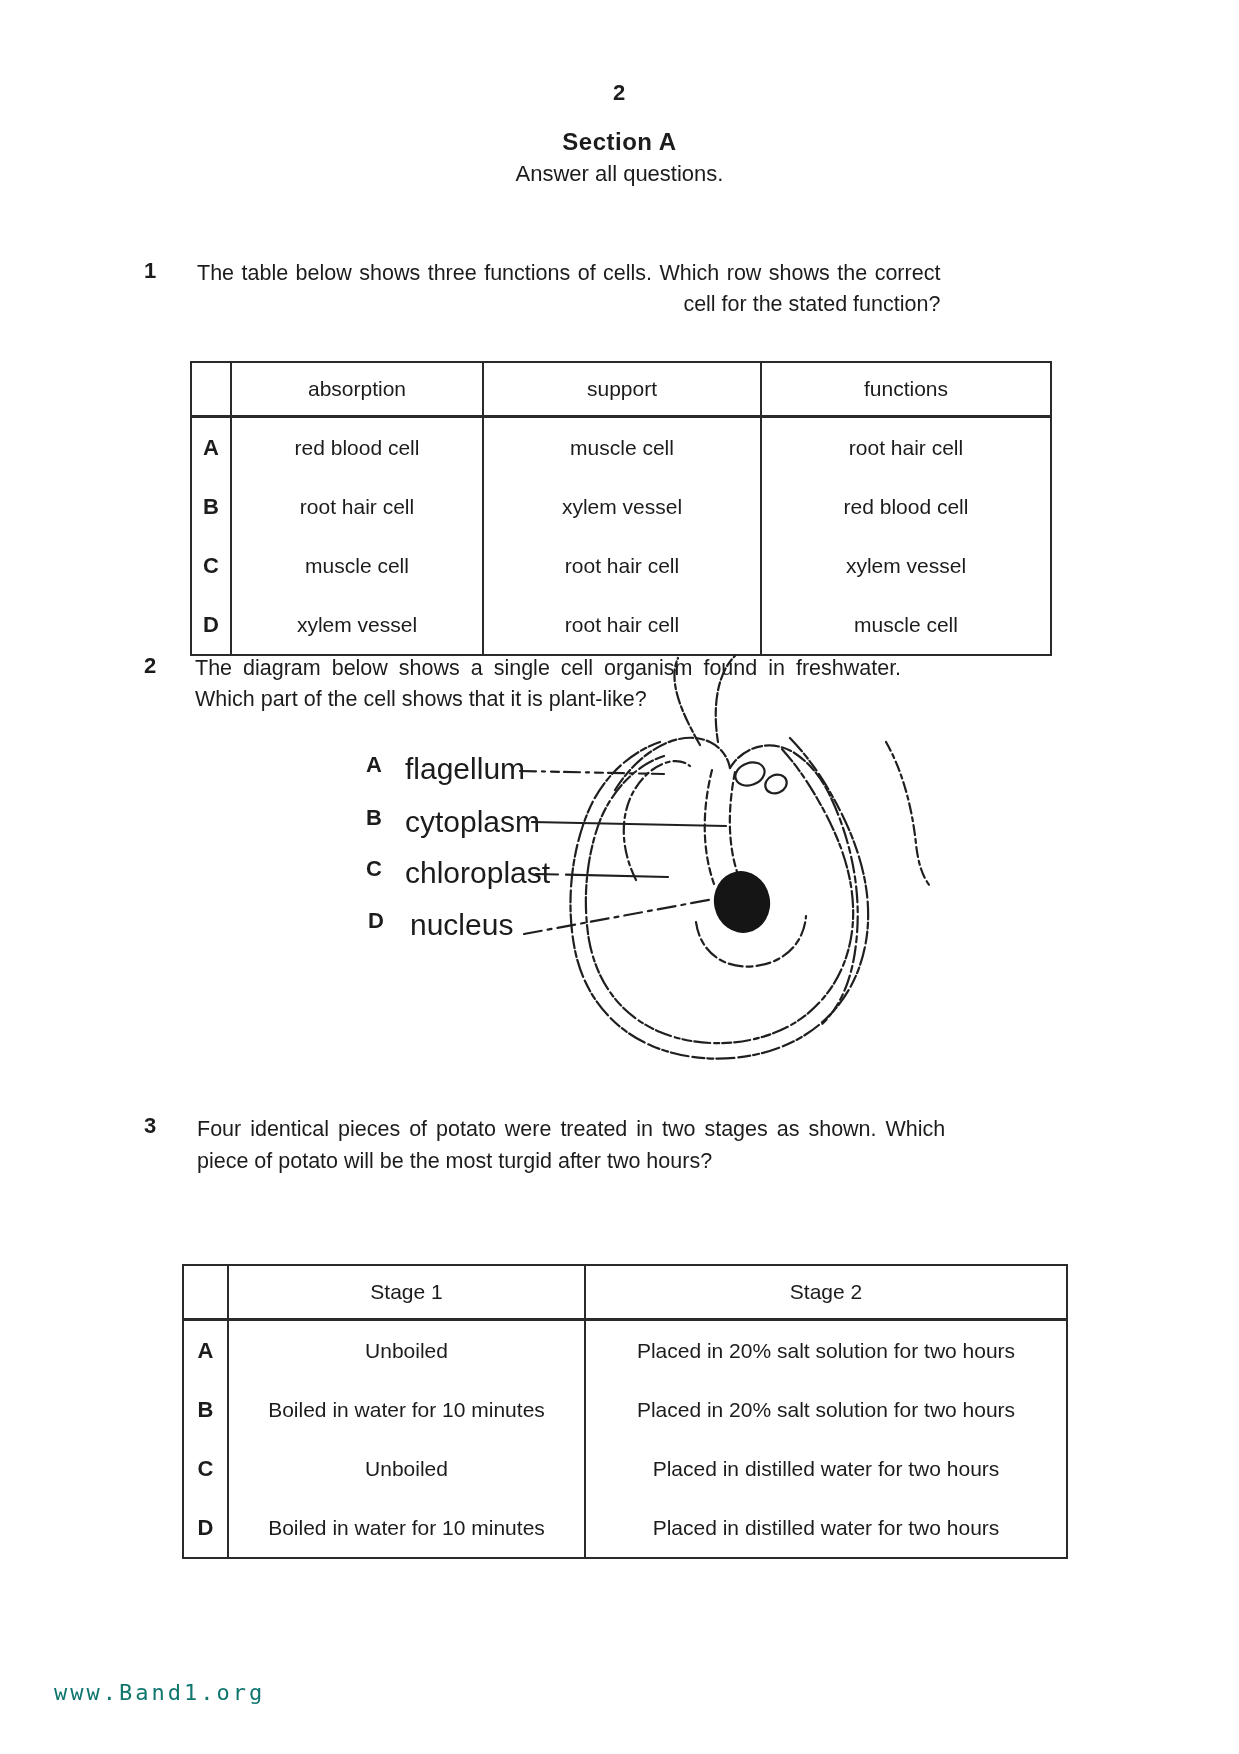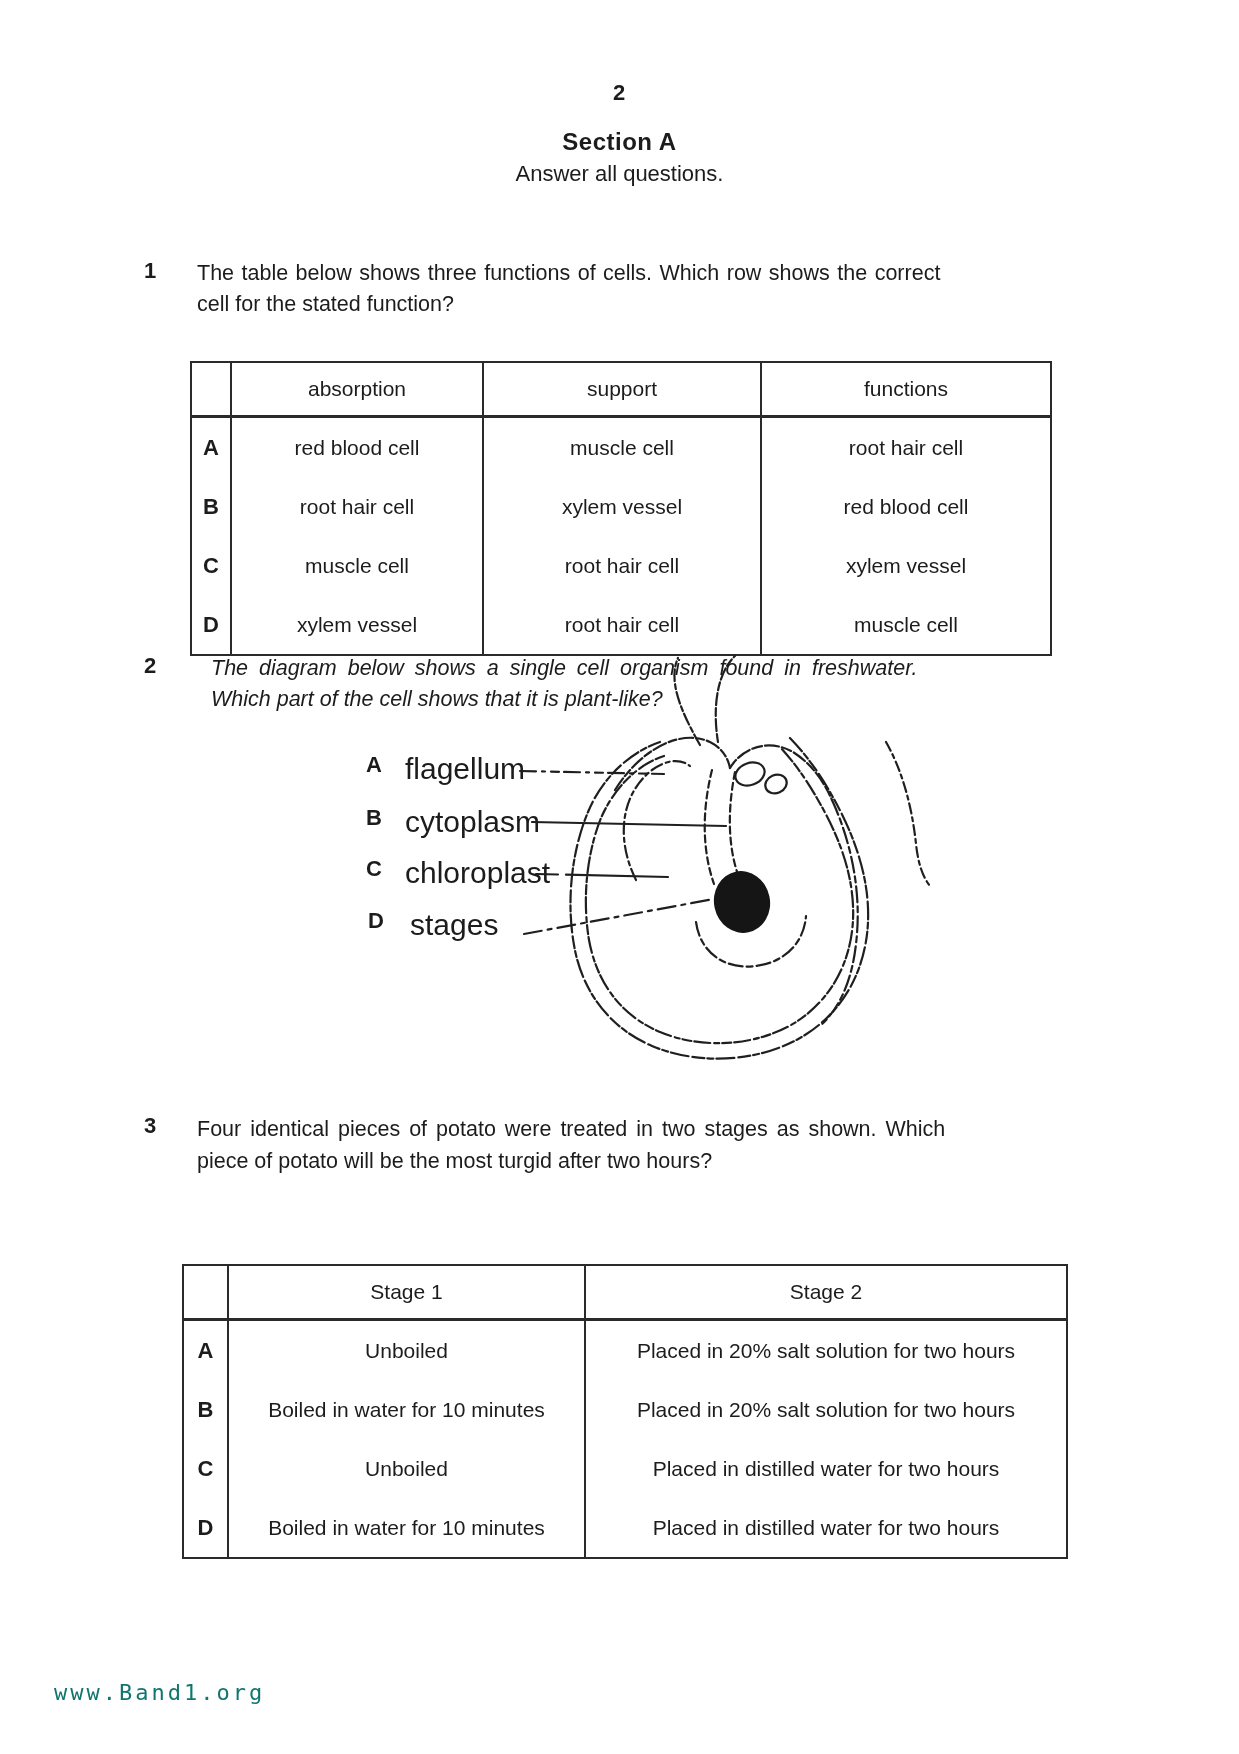--- a/index.html
+++ b/index.html
@@ -38,21 +38,21 @@
   svg .ink{stroke:#1f1f1f;fill:none;stroke-width:2.2px;stroke-linecap:round;}
 </style>
 </head>
 <body>
 
 <div class="abs centered page-number">2</div>
 <div class="abs centered section-title">Section A</div>
 <div class="abs centered section-subtitle">Answer all questions.</div>
 
 <div class="abs q-number" style="left:144px;top:258px;">1</div>
-<div class="abs q-text" style="left:197px;top:258px;">
+<div class="abs q-text" style="left:197px;top:258px;text-align:right;">
   <span class="ln ws1">The table below shows three functions of cells. Which row shows the correct</span>
   <span class="ln">cell for the stated function?</span>
 </div>
 
 <div class="abs" style="left:190px;top:361px;">
   <table class="exam" style="width:860px;">
     <colgroup>
         <col style="width:40px">
         <col style="width:252px">
         <col style="width:278px">
@@ -89,33 +89,33 @@
         <td class="opt">D</td>
         <td>xylem vessel</td>
         <td>root hair cell</td>
         <td>muscle cell</td>
       </tr>
     </tbody>
   </table>
 </div>
 
 <div class="abs q-number" style="left:144px;top:653px;">2</div>
-<div class="abs q-text" style="left:211px;top:653px;font-style:italic;">
+<div class="abs q-text" style="left:195px;top:653px;">
   <span class="ln ws2">The diagram below shows a single cell organism found in freshwater.</span>
   <span class="ln">Which part of the cell shows that it is plant-like?</span>
 </div>
 
 <div class="abs diagram-option-letter" style="left:366px;top:752px;">A</div>
 <div class="abs diagram-option-label" style="left:405px;top:752px;">flagellum</div>
 <div class="abs diagram-option-letter" style="left:366px;top:805px;">B</div>
 <div class="abs diagram-option-label" style="left:405px;top:805px;">cytoplasm</div>
 <div class="abs diagram-option-letter" style="left:366px;top:856px;">C</div>
 <div class="abs diagram-option-label" style="left:405px;top:856px;">chloroplast</div>
 <div class="abs diagram-option-letter" style="left:368px;top:908px;">D</div>
-<div class="abs diagram-option-label" style="left:410px;top:908px;">stages</div>
+<div class="abs diagram-option-label" style="left:410px;top:908px;">nucleus</div>
 
 <svg class="abs" style="left:440px;top:630px;" width="520" height="440" viewBox="440 630 520 440" xmlns="http://www.w3.org/2000/svg">
 
   <line class="ink" x1="520" y1="771" x2="664" y2="774" stroke-dasharray="16 6 3 6 8 5"></line>
   <line class="ink" x1="532" y1="822" x2="726" y2="826"></line>
   <line class="ink" x1="536" y1="874" x2="668" y2="877" stroke-dasharray="22 8 120"></line>
   <line class="ink" x1="524" y1="934" x2="714" y2="899" stroke-dasharray="18 6 4 6"></line>
 
   <path class="ink" stroke-dasharray="12 3 6 3 18 4" d="M 660 742 C 630 752 602 778 588 812 C 572 850 566 900 574 945 C 582 992 610 1028 652 1046 C 700 1066 762 1062 805 1035 C 845 1010 866 968 868 922 C 870 875 852 830 830 792 C 815 766 800 748 788 736"></path>
 

